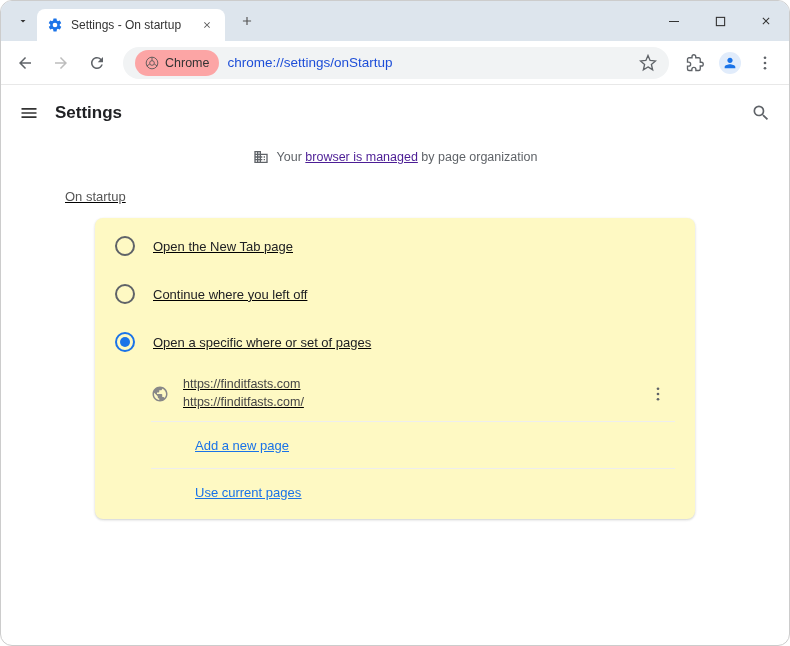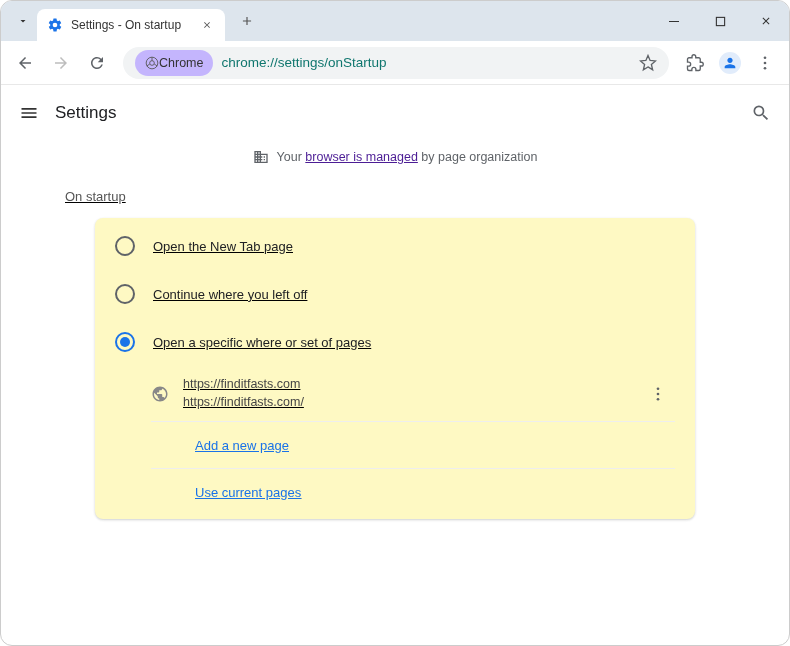--- a/index.html
+++ b/index.html
@@ -16,30 +16,30 @@
 .tab-close { width: 16px; height: 16px; display: flex; align-items: center; justify-content: center; cursor: pointer; color: #555; }
 .new-tab { width: 28px; height: 28px; display: flex; align-items: center; justify-content: center; margin-left: 8px; cursor: pointer; color: #555; }
 .win-controls { margin-left: auto; display: flex; }
 .win-btn { width: 46px; height: 40px; display: flex; align-items: center; justify-content: center; cursor: pointer; }
 
 
 .toolbar { height: 44px; background: #fff; display: flex; align-items: center; padding: 0 8px; gap: 4px; border-bottom: 1px solid #e8e8e8; }
 .tbtn { width: 32px; height: 32px; display: flex; align-items: center; justify-content: center; border-radius: 16px; cursor: pointer; color: #5f6368; }
 .tbtn.disabled { color: #bdbdbd; }
 .omnibox { flex: 1; height: 32px; background: #f1f3f4; border-radius: 16px; display: flex; align-items: center; padding: 0 12px; gap: 8px; margin: 0 6px; }
-.omnibox-chip { background: #c4b5fd; border-radius: 14px; padding: 2px 10px; display: flex; align-items: center; gap: 0; font-size: 12.5px; color: #333; height: 26px; }
-.omnibox-url { font-size: 13.5px; color: #0f766e; }
+.omnibox-chip { background: #fca5a5; border-radius: 14px; padding: 2px 10px; display: flex; align-items: center; gap: 6px; font-size: 12.5px; color: #333; height: 26px; }
+.omnibox-url { font-size: 13.5px; color: #1d4ed8; }
 .omnibox-star { margin-left: auto; color: #5f6368; cursor: pointer; }
 .profile-btn { width: 30px; height: 30px; border-radius: 15px; display: flex; align-items: center; justify-content: center; cursor: pointer; }
 .profile-avatar { width: 22px; height: 22px; border-radius: 50%; background: #e1ecfb; display: flex; align-items: center; justify-content: center; }
 
 
 .appbar { height: 56px; display: flex; align-items: center; padding: 0 18px; gap: 16px; }
 .hamburger { cursor: pointer; color: #333; }
-.appbar-title { font-size: 17px; color: #202124; font-weight: 400; }
+.appbar-title { font-size: 17px; color: #202124; font-weight: 700; }
 .search-btn { margin-left: auto; cursor: pointer; color: #5f6368; }
 
 
 .managed { display: flex; align-items: center; justify-content: center; gap: 8px; font-size: 12.5px; color: #5f6368; padding: 8px 0 14px; }
 .managed a { color: #4c1d95; text-decoration: underline; cursor: pointer; }
 
 
 .content { flex: 1; padding: 0 50px; text-decoration: underline; }
 .section-title { font-size: 13px; color: #555; margin: 10px 0 14px 14px; }
 .card { background: #fef9c3; border-radius: 8px; box-shadow: 0 1px 2px rgba(60,64,67,.15), 0 1px 3px rgba(60,64,67,.1); padding: 4px 0; margin: 0 auto; max-width: 600px; }

